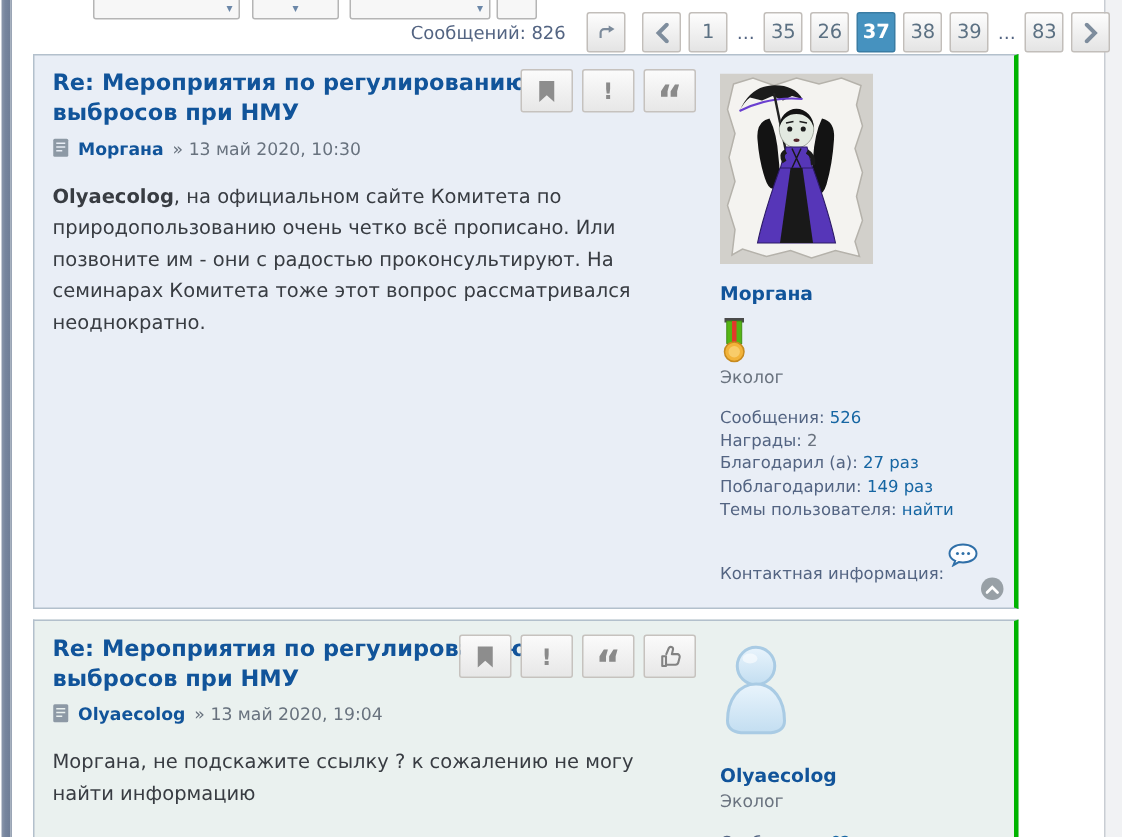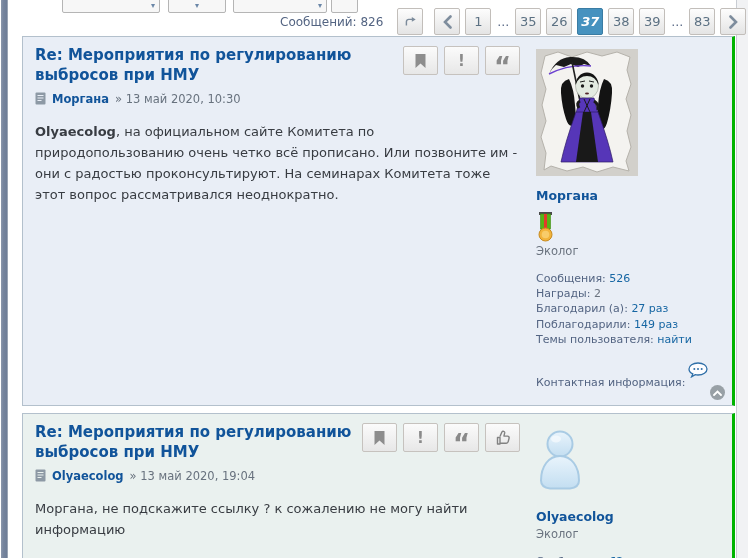--- a/index.html
+++ b/index.html
@@ -16,32 +16,32 @@
     background:#f1f2f4; border-left:1px solid #c9cdd3; }
 
   
   .rem { position:absolute; top:-7px; height:20px; background:#f7f7f7;
     border:1px solid #b5b5b5; border-radius:2px; display:flex; align-items:flex-end;
     justify-content:flex-end; padding:0 4px 1px 4px; font-size:8px; color:#6b87a8; }
   .rem .caret { line-height:10px; }
 
   
   .pagination { position:absolute; top:8px; left:280px; right:14px; height:27px;
-    display:flex; align-items:center; justify-content:flex-start; gap:5px; }
+    display:flex; align-items:center; justify-content:center; gap:5px; }
   .msg-count { color:#536482; font-size:12px; margin-right:9px; white-space:nowrap; }
   .pg-btn { height:27px; min-width:26px; padding:0 6px; border:1px solid #c2beba; border-radius:2px;
     background:linear-gradient(#fdfdfd,#e4e4e4); color:#5c7183; font-size:13px;
     display:flex; align-items:center; justify-content:center; cursor:pointer; }
   .pg-btn.jump { width:40px; margin-right:6px; }
   .pg-btn.nav  { width:27px; }
-  .pg-btn.active { background:#4692bf; border-color:#3a7ca3; color:#fff; font-weight:bold;font-style:italic; }
+  .pg-btn.active { background:#4692bf; border-color:#3a7ca3; color:#fff; font-weight:bold; }
   .pg-ellipsis { color:#536482; font-size:12px; padding:0 1px; }
 
   
-  .post { position:absolute; left:22px; width:713px; background:#e9eef6;
+  .post { position:absolute; left:22px; width:657px; background:#e9eef6;
     border:1px solid #b3c0cc; border-right:3px solid #00b400; display:flex; }
   .post-1 { top:36px;  height:370px; }
   .post-2 { top:413px; height:240px; background:#eaf1ef; }
 
   .post-content { flex:1; padding:9px 8px 10px 12px; position:relative; }
   .post-title { color:#11549a; font-size:15px; font-weight:bold; line-height:1.32;
     max-width:340px; cursor:pointer; }
   .post-buttons { position:absolute; top:9px; right:6px; display:flex; gap:6px; }
   .act-btn { width:35px; height:29px; border:1px solid #c6c2be; border-radius:2px;
     background:linear-gradient(#fbfbfb,#e7e7e7); display:flex; align-items:center;

